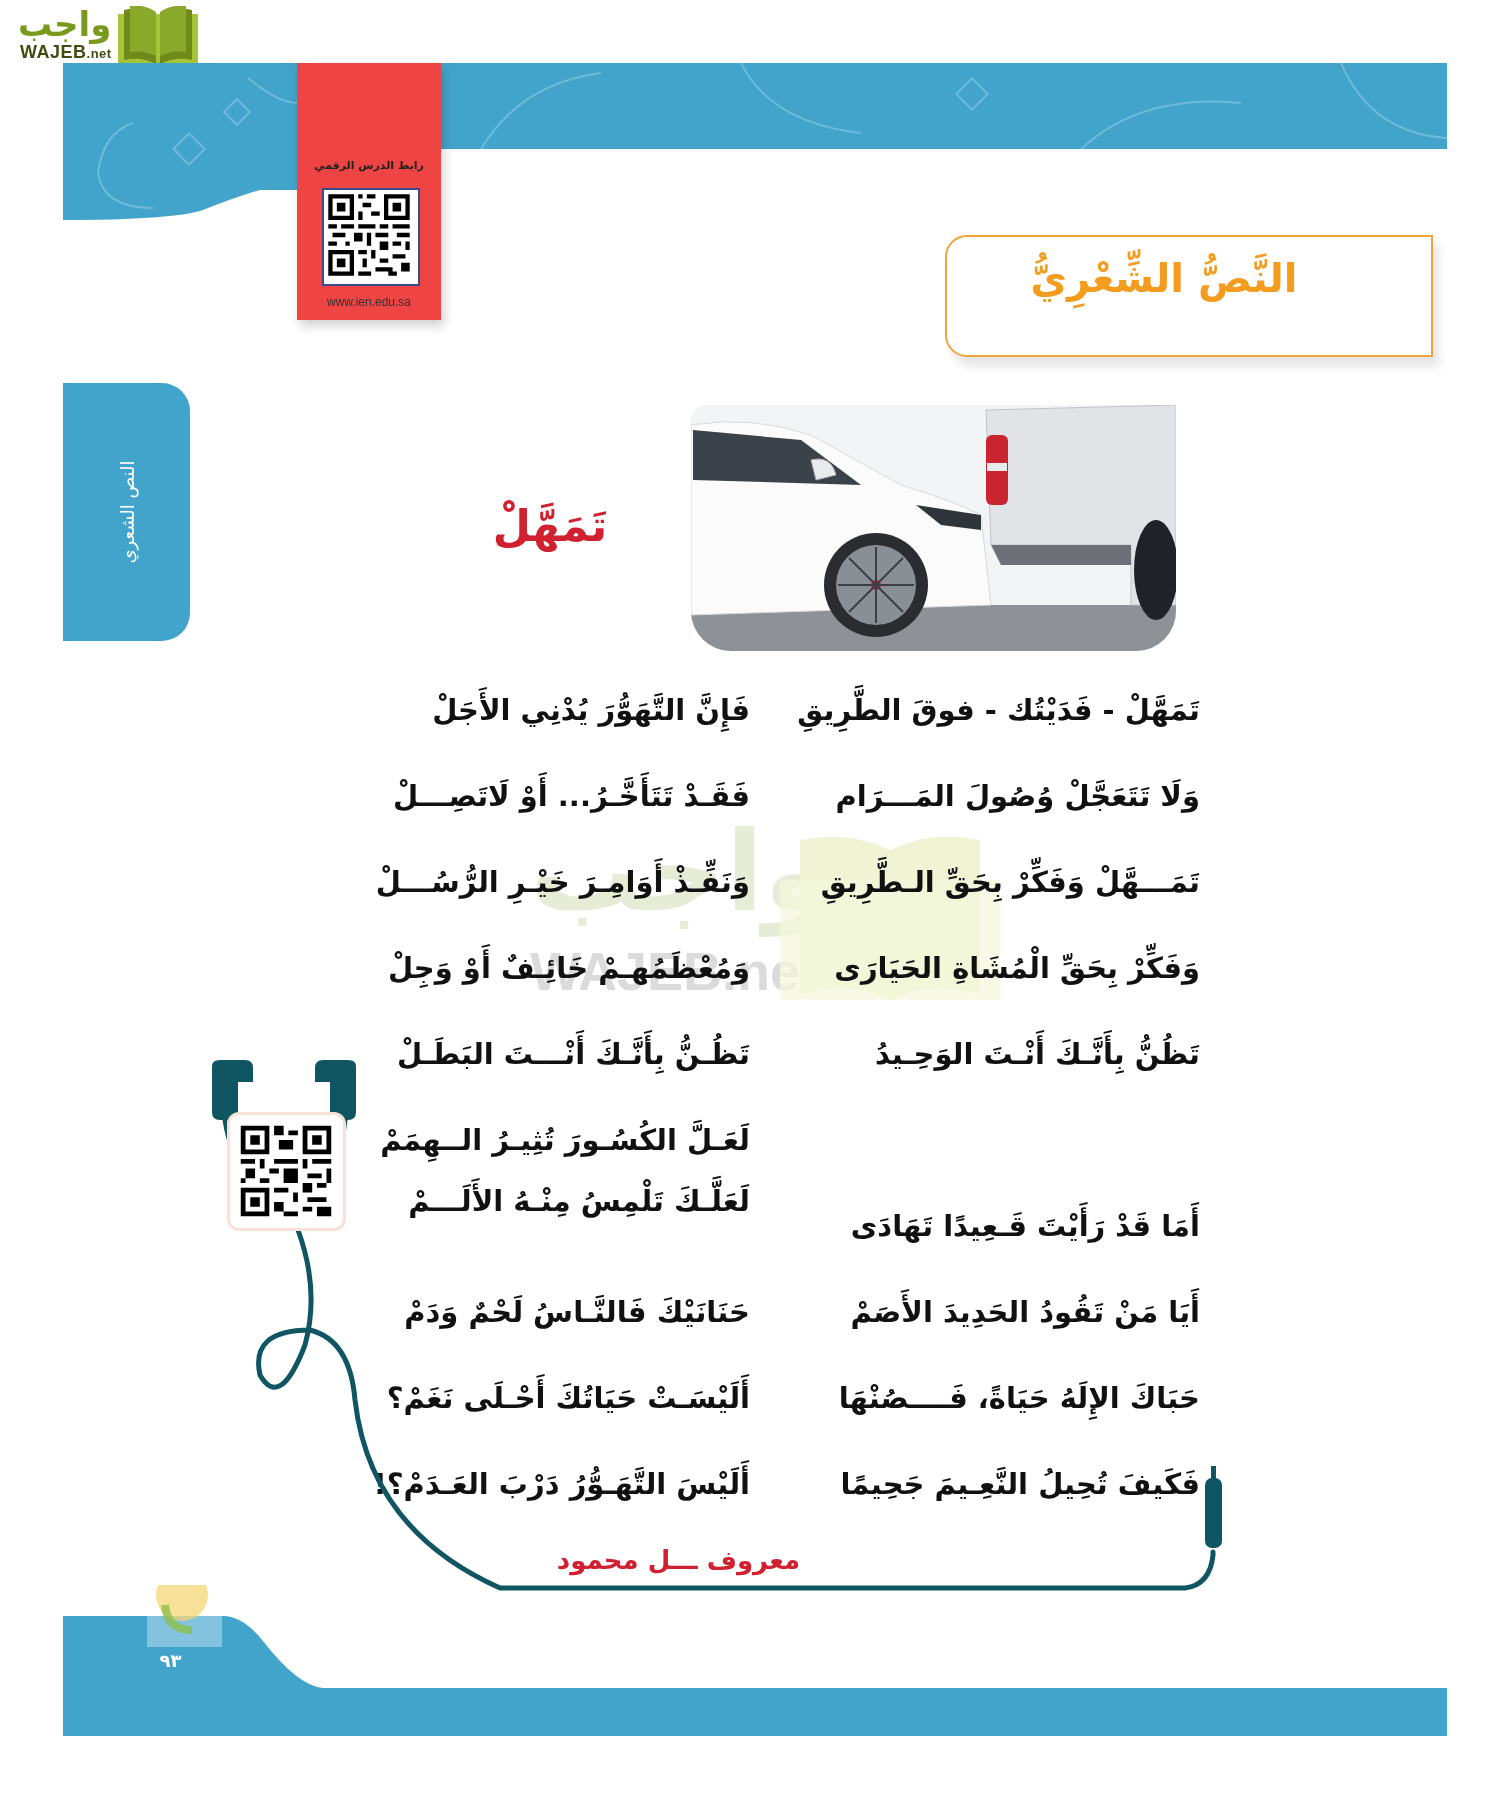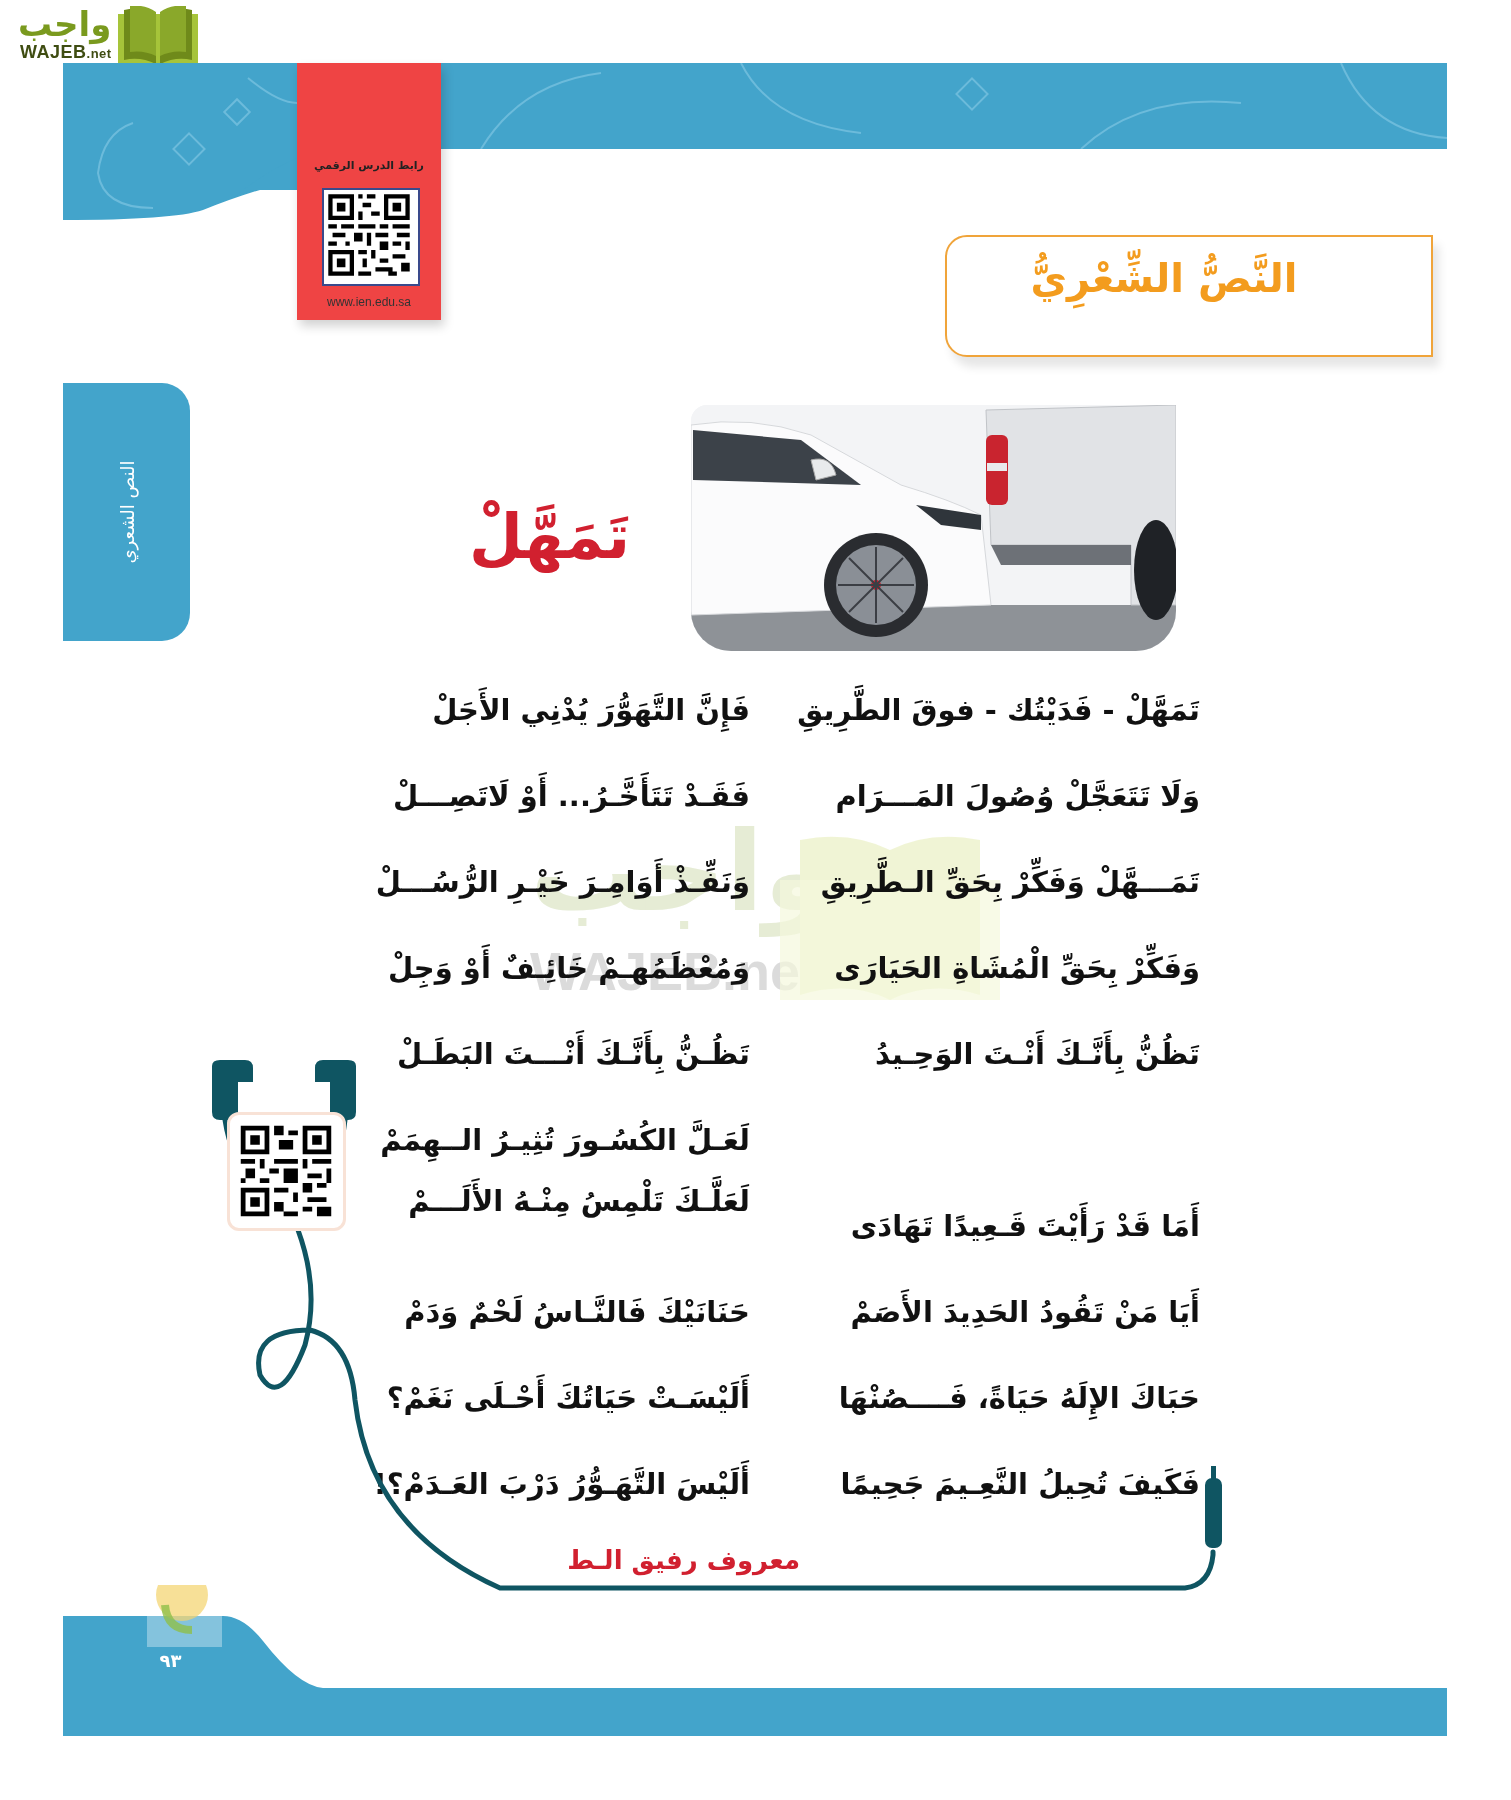--- a/index.html
+++ b/index.html
@@ -58,21 +58,21 @@
   }
 
   
   .car-photo {
     left:691px; top:405px; width:485px; height:246px;
     border-radius:16px 0 40px 40px;
     overflow:hidden;
     background:linear-gradient(180deg,#f4f5f7 0%,#e7e9ec 60%,#b9bdc2 100%);
   }
 
-  .poem-title { left:470px; top:500px; width:160px; text-align:left; font-size:62px; font-weight:bold; color:#d1202f; direction:rtl; }
+  .poem-title { left:470px; top:500px; width:160px; text-align:center; font-size:44px; font-weight:bold; color:#d1202f; direction:rtl; }
 
   
   .poem { left:380px; top:680px; width:820px; height:840px; direction:rtl; }
   .verse {
     position:absolute; height:60px; line-height:60px; font-size:29px; font-weight:bold; color:#111;
     white-space:nowrap;
   }
   .verse.right { right:0; width:370px; text-align:right; }
   .verse.left  { left:0; width:370px; text-align:right; right:auto; }
 
@@ -222,21 +222,21 @@
   <rect x="1061" y="406" width="5" height="14" fill="#0f5562"></rect>
 </svg>
 
 <div class="abs qr-audio">
   <svg width="100" height="100" viewBox="0 0 21 21" style="margin:6px">
     <rect width="21" height="21" fill="#fff"></rect>
     <path fill="#000" d="M1 1h6v6H1zM2 2v4h4V2zM3 3h2v2H3zM14 1h6v6h-6zM15 2v4h4V2zM16 3h2v2h-2zM1 14h6v6H1zM2 15v4h4v-4zM3 16h2v2H3zM8 1h2v2H8zM11 2h2v1h-2zM9 4h3v2H9zM1 8h3v1H1zM5 8h1v2H5zM8 8h5v1H8zM14 8h1v2h-1zM16 8h4v1h-4zM2 10h2v2H2zM7 10h2v1H7zM10 10h3v3h-3zM15 11h3v1h-3zM19 10h1v3h-1zM1 12h1v1H1zM5 12h2v1H5zM14 13h2v2h-2zM17 13h2v1h-2zM8 14h3v1H8zM12 15h1v2h-1zM15 16h4v1h-4zM8 17h2v2H8zM14 18h2v1h-2zM17 18h3v2h-3zM10 19h3v1h-3z"></path>
   </svg>
 </div>
 
-<div class="abs author">معروف رفيق الـط</div>
+<div class="abs author">معروف ـــل محمود</div>
 
 <svg class="abs bottom-band" width="1384" height="120" viewBox="0 0 1384 120">
   <path d="M0 0 H160 Q180 0 200 25 Q235 70 260 72 H1384 V120 H0 Z" fill="#43a4cb"></path>
 </svg>
 <div class="abs emblem">
   <svg width="75" height="62" viewBox="0 0 75 62">
     <circle cx="35" cy="10" r="26" fill="#f3d36b" opacity="0.7"></circle>
     <path d="M18 20 Q20 45 45 45" stroke="#8fbf4a" stroke-width="8" fill="none" opacity="0.8"></path>
   </svg>
 </div>

